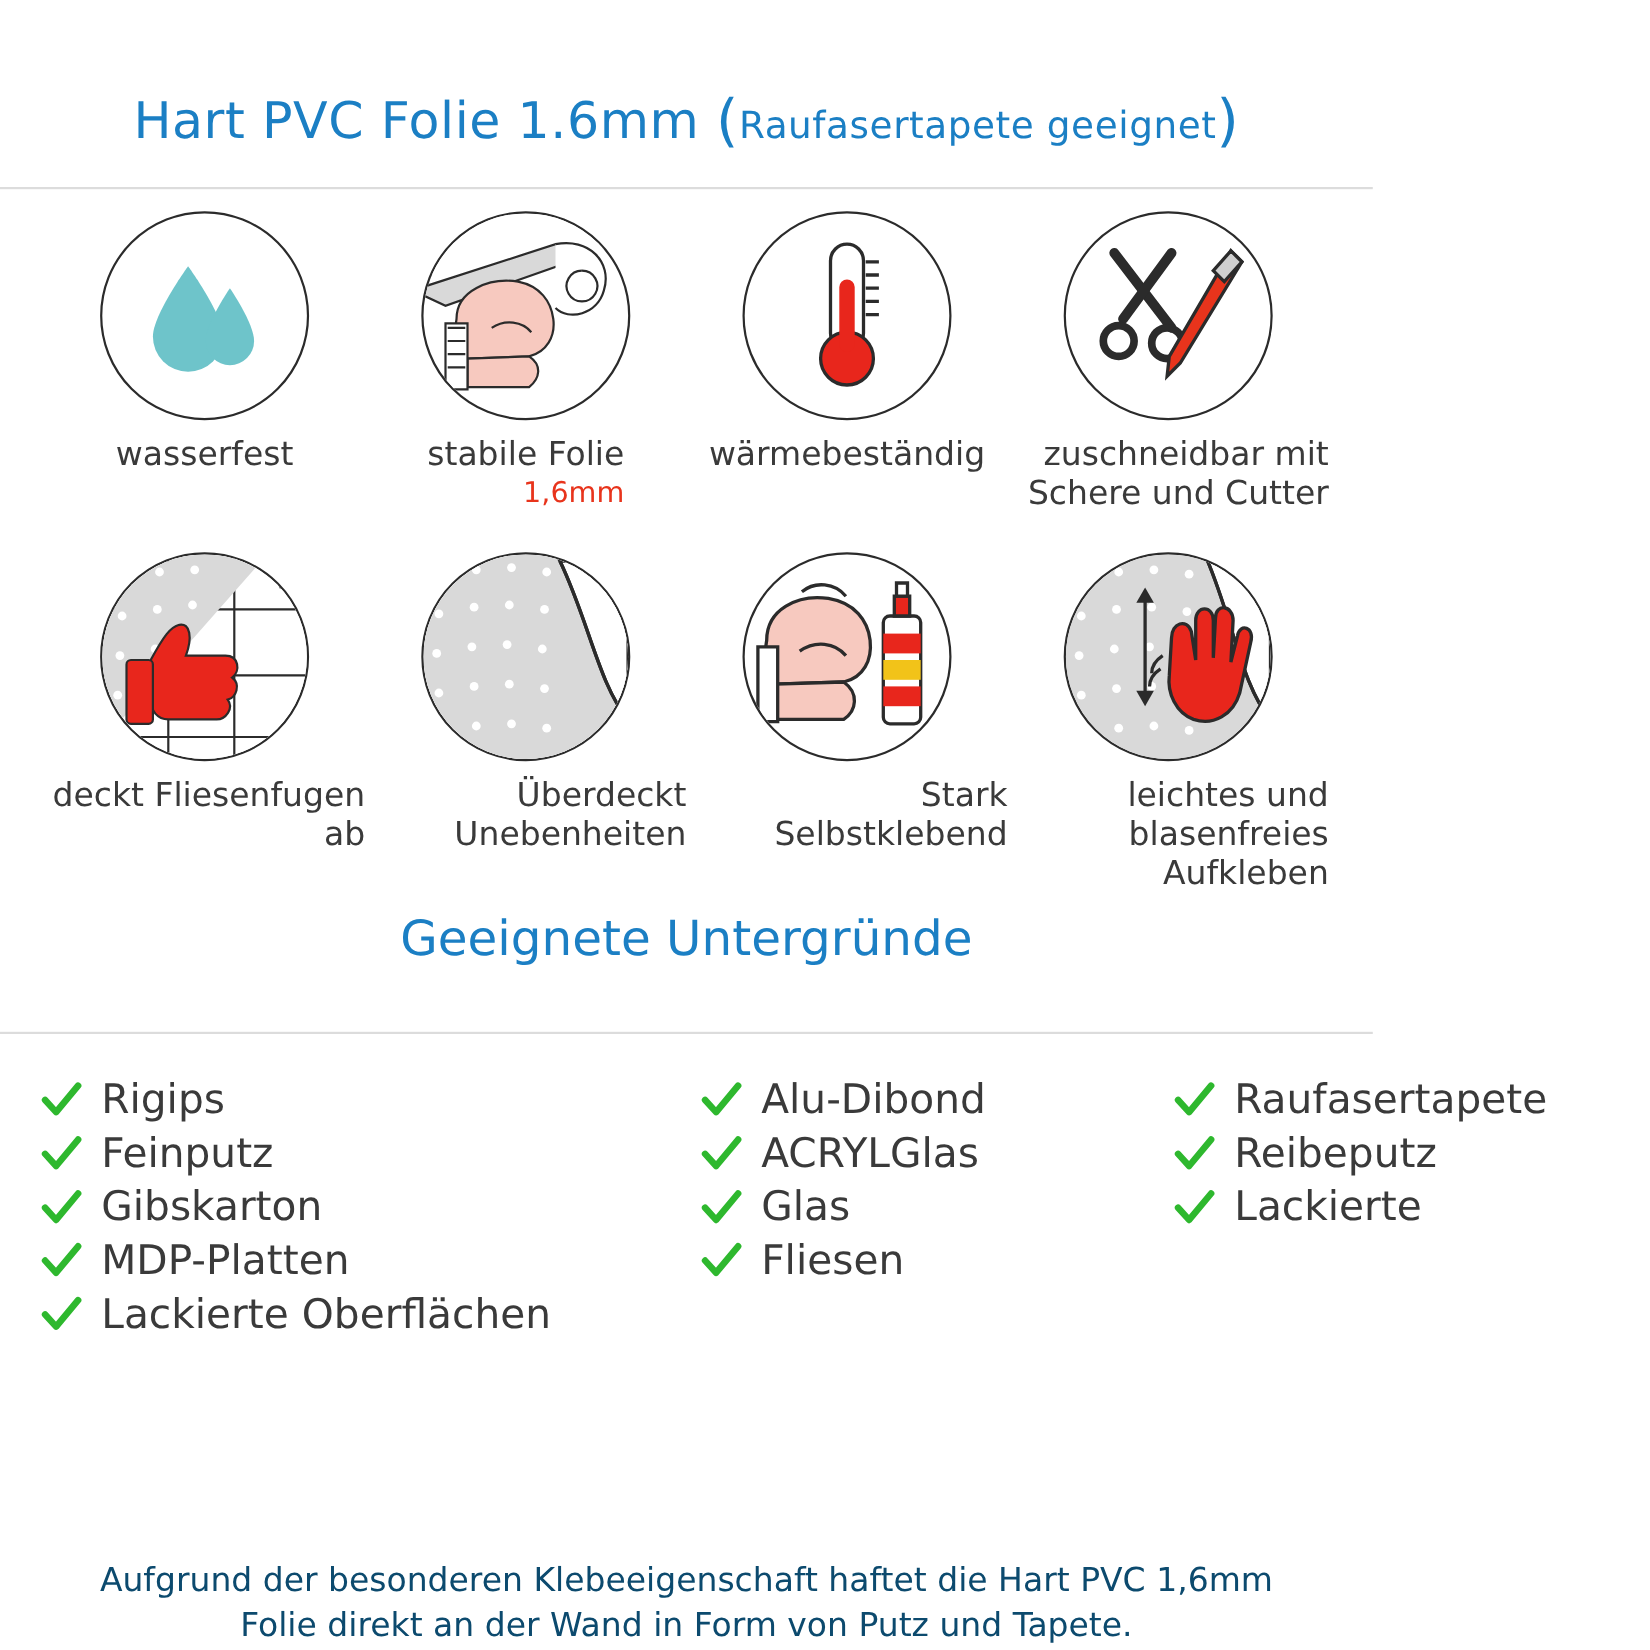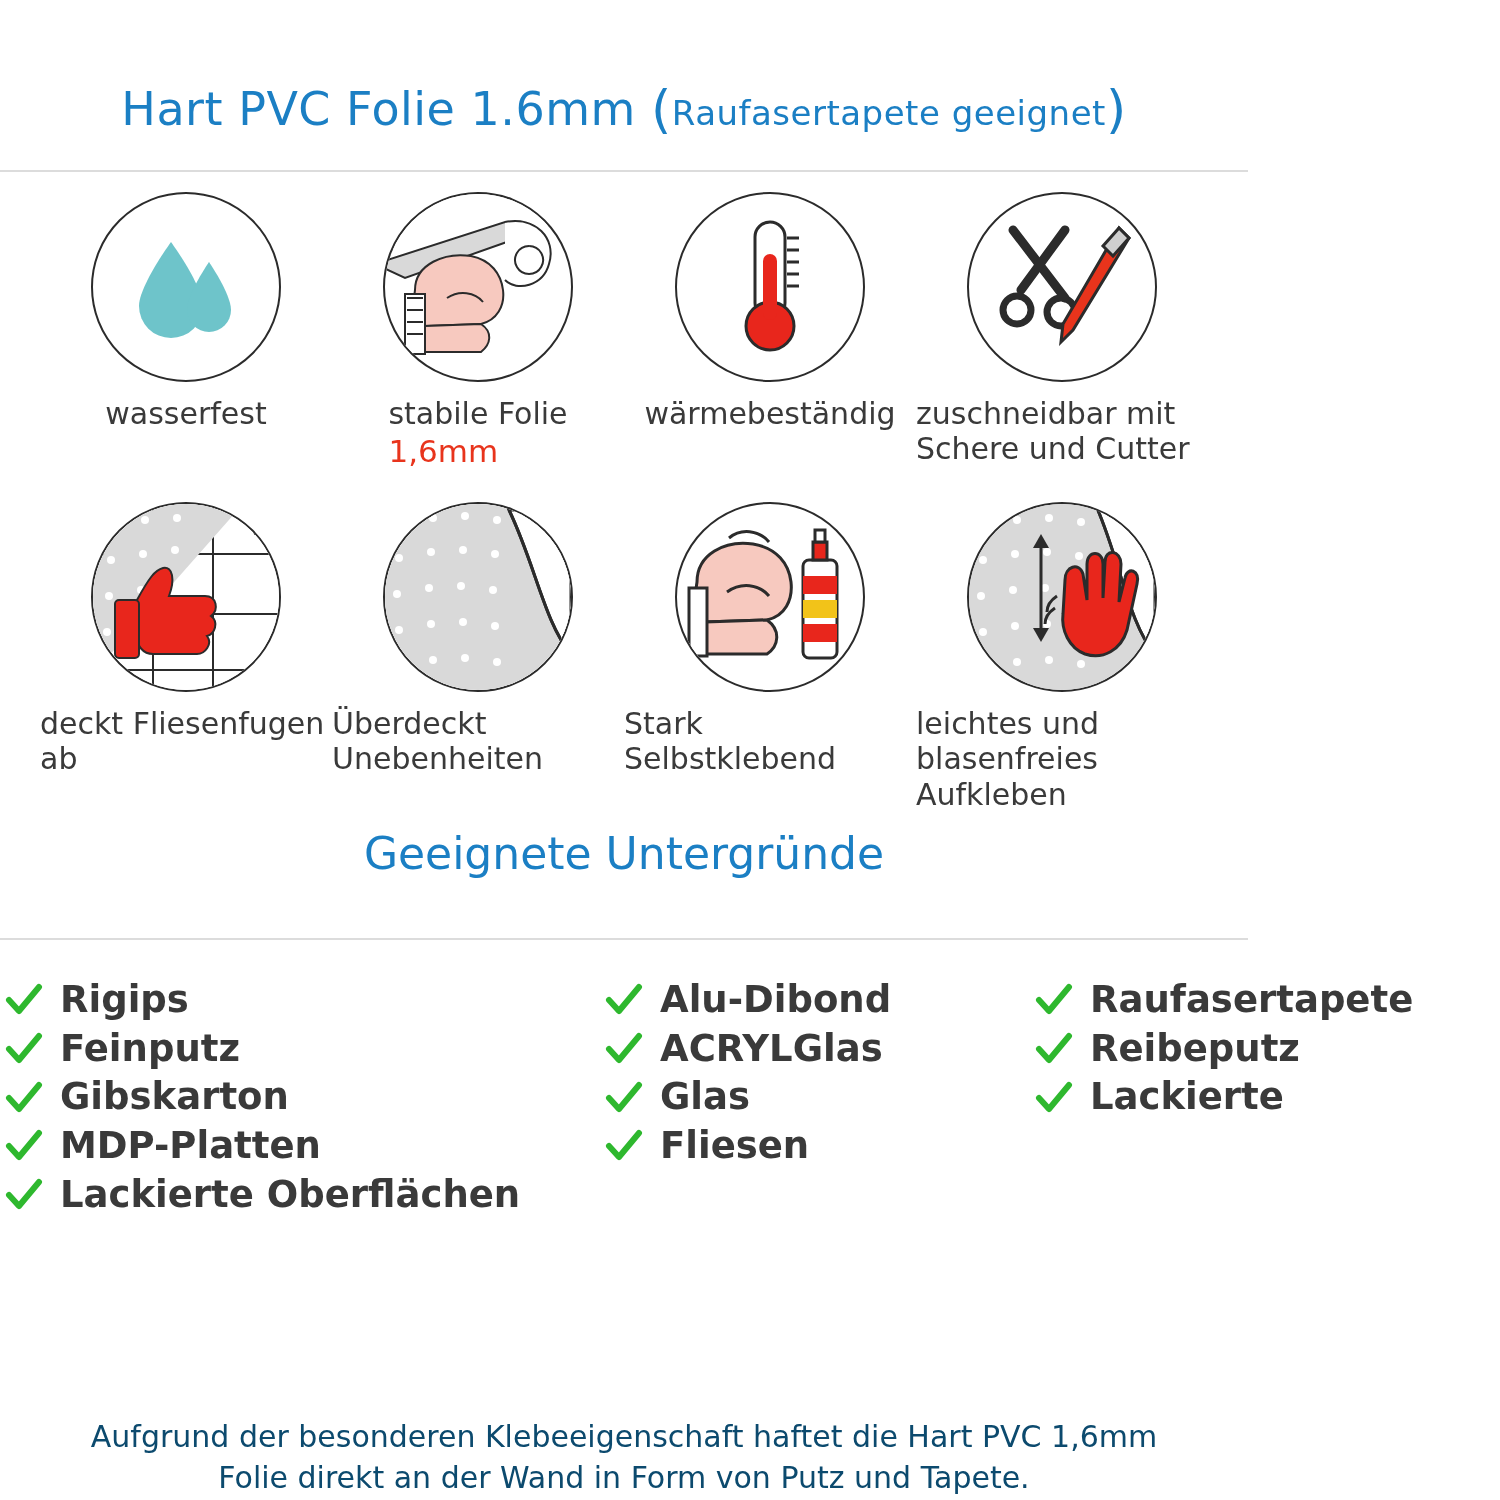--- a/index.html
+++ b/index.html
@@ -69,30 +69,30 @@
     border: 2px solid #2b2b2b;
     position: relative;
     overflow: hidden;
     background: #ffffff;
     display: flex;
     align-items: center;
     justify-content: center;
   }
   .feature-label {
     margin-top: 14px;
-    text-align: left;
+    text-align: right;
     font-size: 30px;
     line-height: 1.18;
     color: #3a3a3a;
     max-width: 330px;
   }
   .sub-red {
     display: block;
     color: #e8341c;
-    font-size: 31px;
+    font-size: 26px;
     margin-top: 2px;
   }
 
   
   .section-title-wrap {
     margin-top: 6px;
     height: 110px;
     display: flex;
     align-items: flex-start;
     justify-content: center;
@@ -100,23 +100,22 @@
   }
   .section-title {
     font-size: 44px;
     color: #1b7fc4;
   }
 
   
   .checklist {
     display: grid;
     grid-template-columns: 600px 430px 450px;
-    padding: 40px 20px 0 4px;
+    padding: 40px 20px 0 36px;
     box-sizing: border-box;
-    font-weight: bold;
   }
   .check-col {
     display: flex;
     flex-direction: column;
     gap: 8px;
   }
   .check-item {
     display: flex;
     align-items: center;
     gap: 16px;

